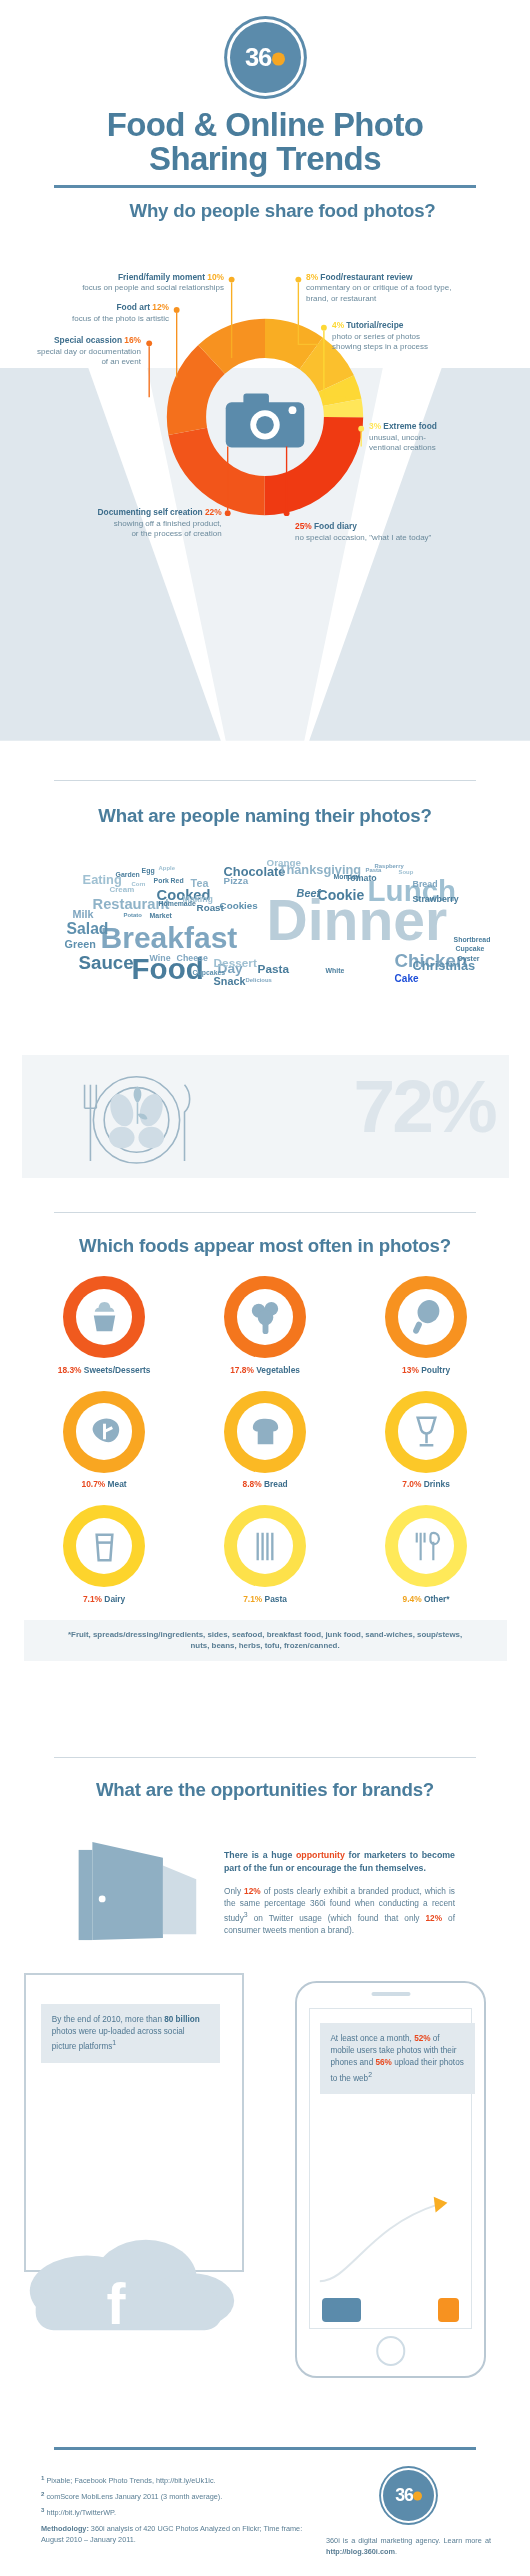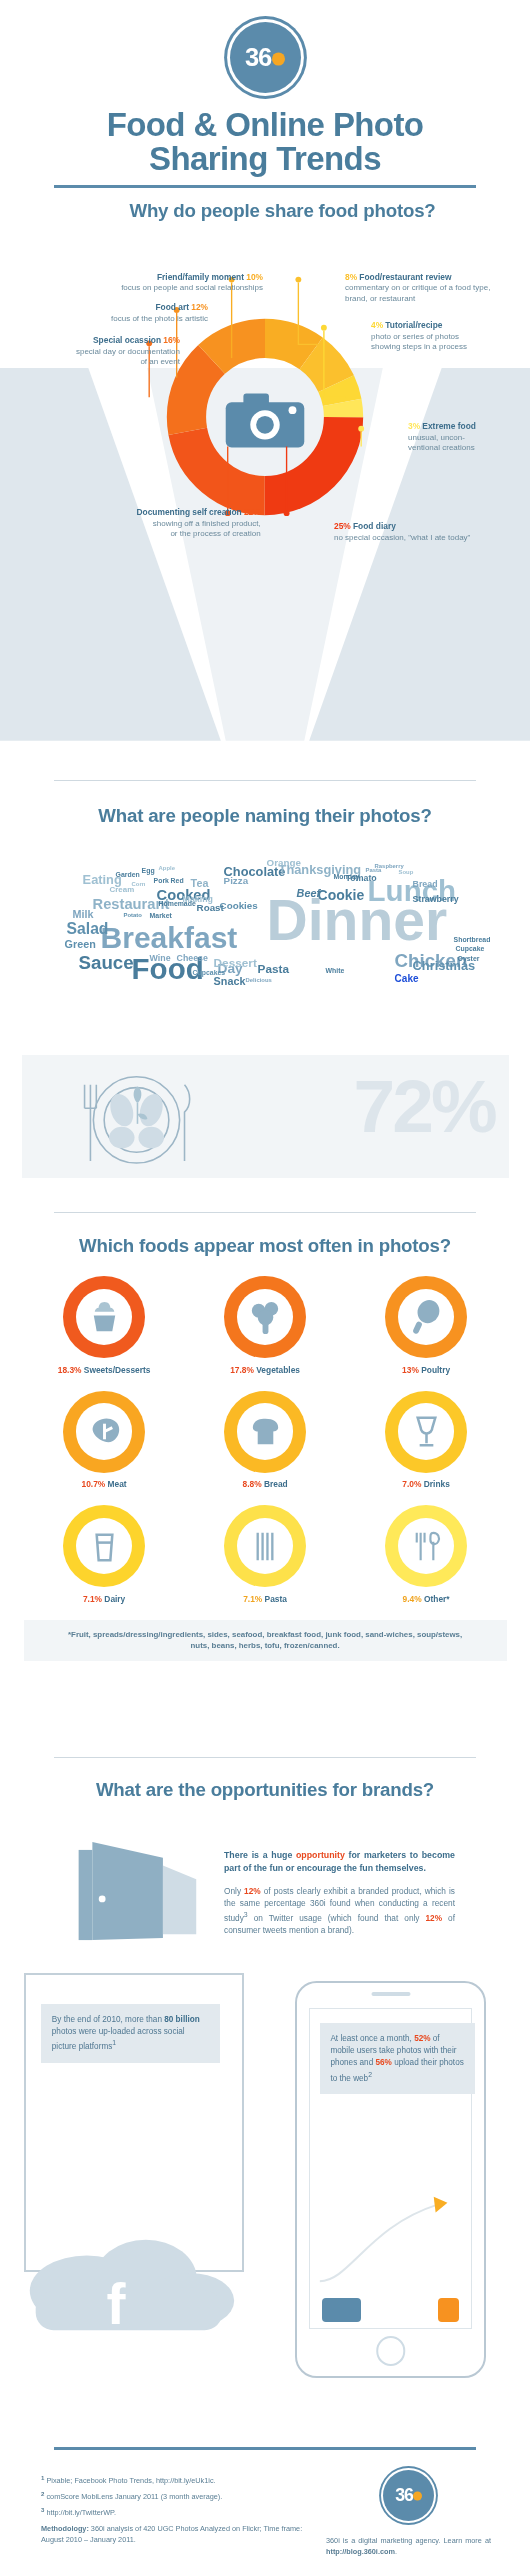--- a/index.html
+++ b/index.html
@@ -28,21 +28,21 @@
         background:#f5a623;vertical-align:middle;}
 
   
   .mast{position:absolute;top:21.6px;left:0;right:0;}
   .h1{text-align:center;font-weight:bold;color:#4a7d9c;font-size:33px;line-height:1.02;
       letter-spacing:-0.6px;margin-top:15.7px;}
 
   
   #donut-section{position:absolute;top:250px;left:0;width:530px;height:491px;}
   .donut-wrap{position:absolute;left:157px;top:59px;width:216px;height:216px;}
-  .lead-label{position:absolute;font-size:8px;line-height:1.32;color:#6b8a9c;margin-left:39px;}
+  .lead-label{position:absolute;font-size:8px;line-height:1.32;color:#6b8a9c;}
   .lead-label .hd{font-weight:bold;color:#3d6e8c;font-size:8.4px;}
 
   
   #wordcloud{position:absolute;left:21.6px;top:864px;width:487px;height:182px;}
   .wc{position:absolute;font-weight:bold;white-space:nowrap;line-height:1;
       font-family:"Liberation Sans","DejaVu Sans",sans-serif;}
 
   
   #band72{position:absolute;left:21.6px;top:1055px;width:487px;height:123px;
           background:#f2f5f7;}

